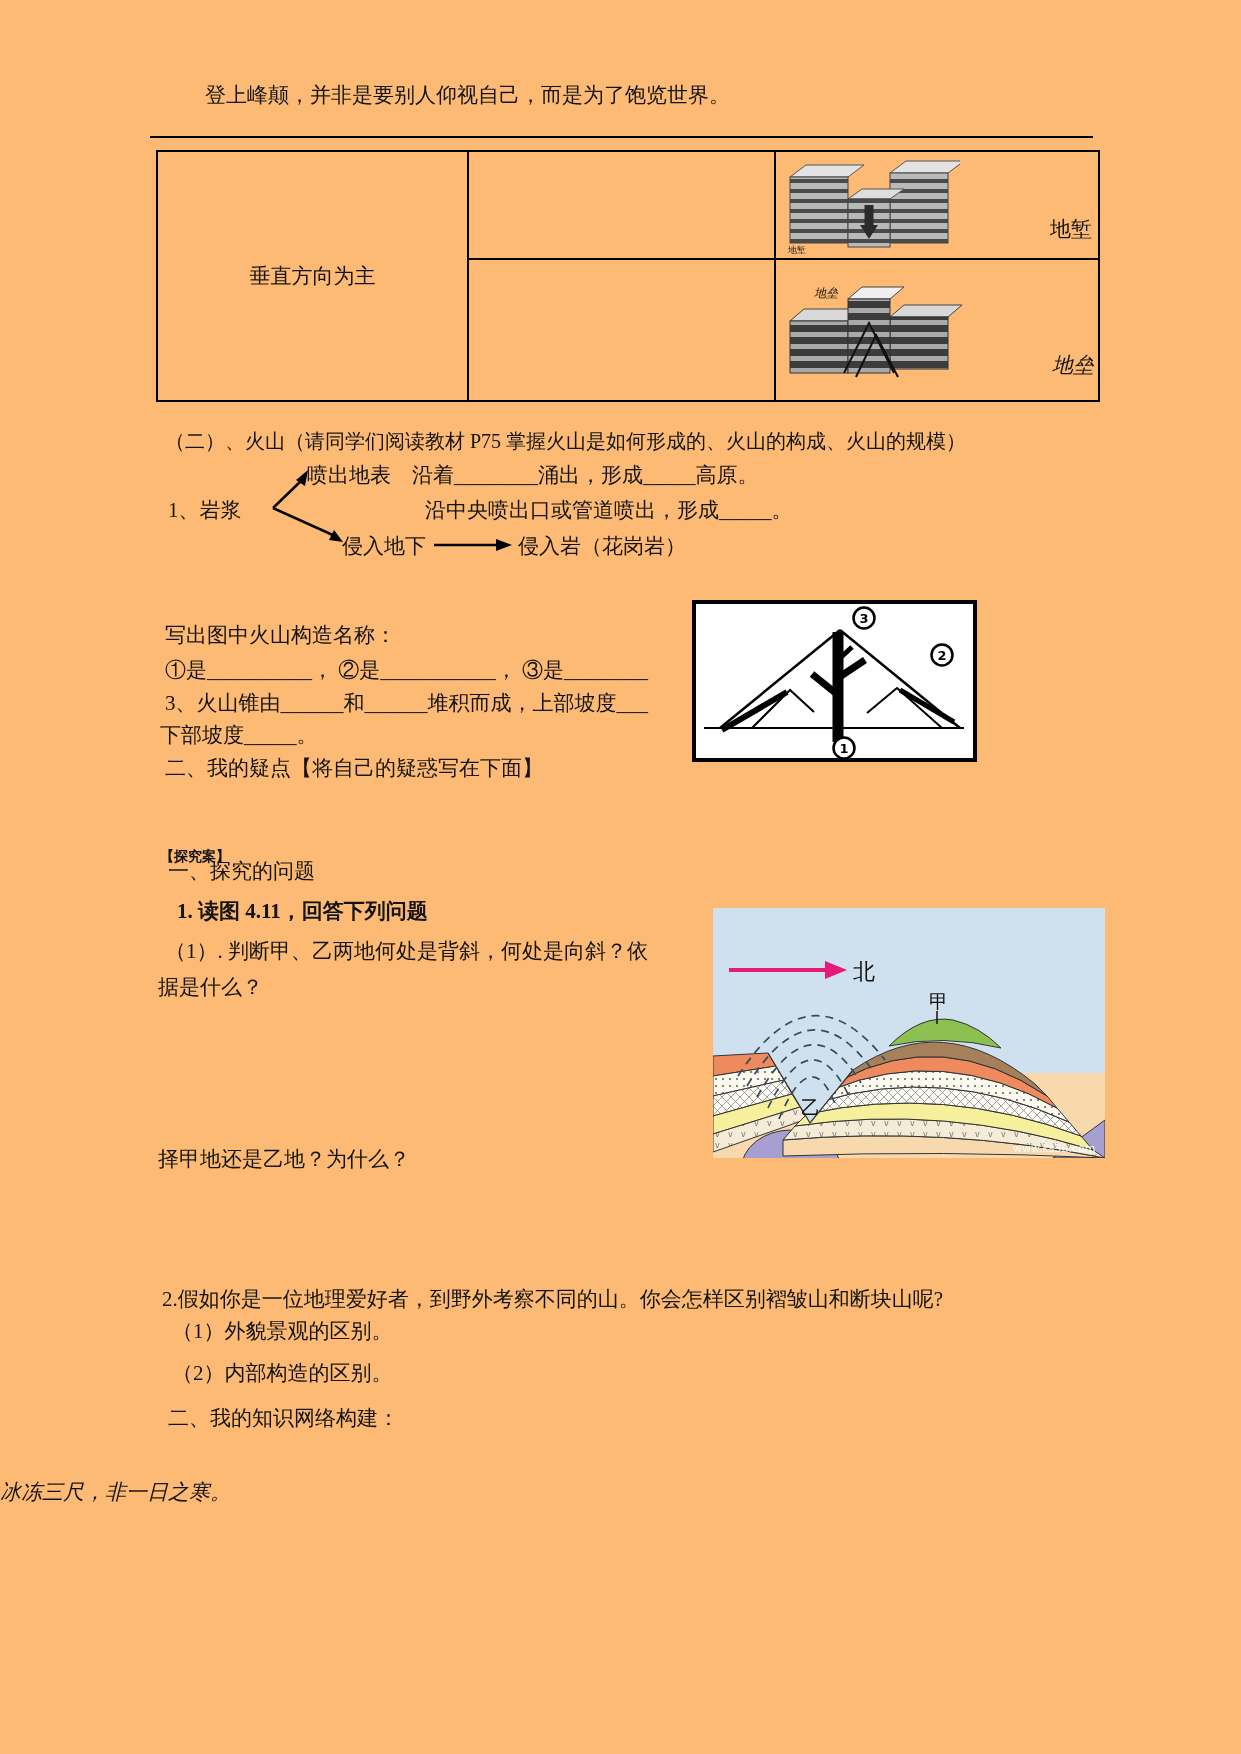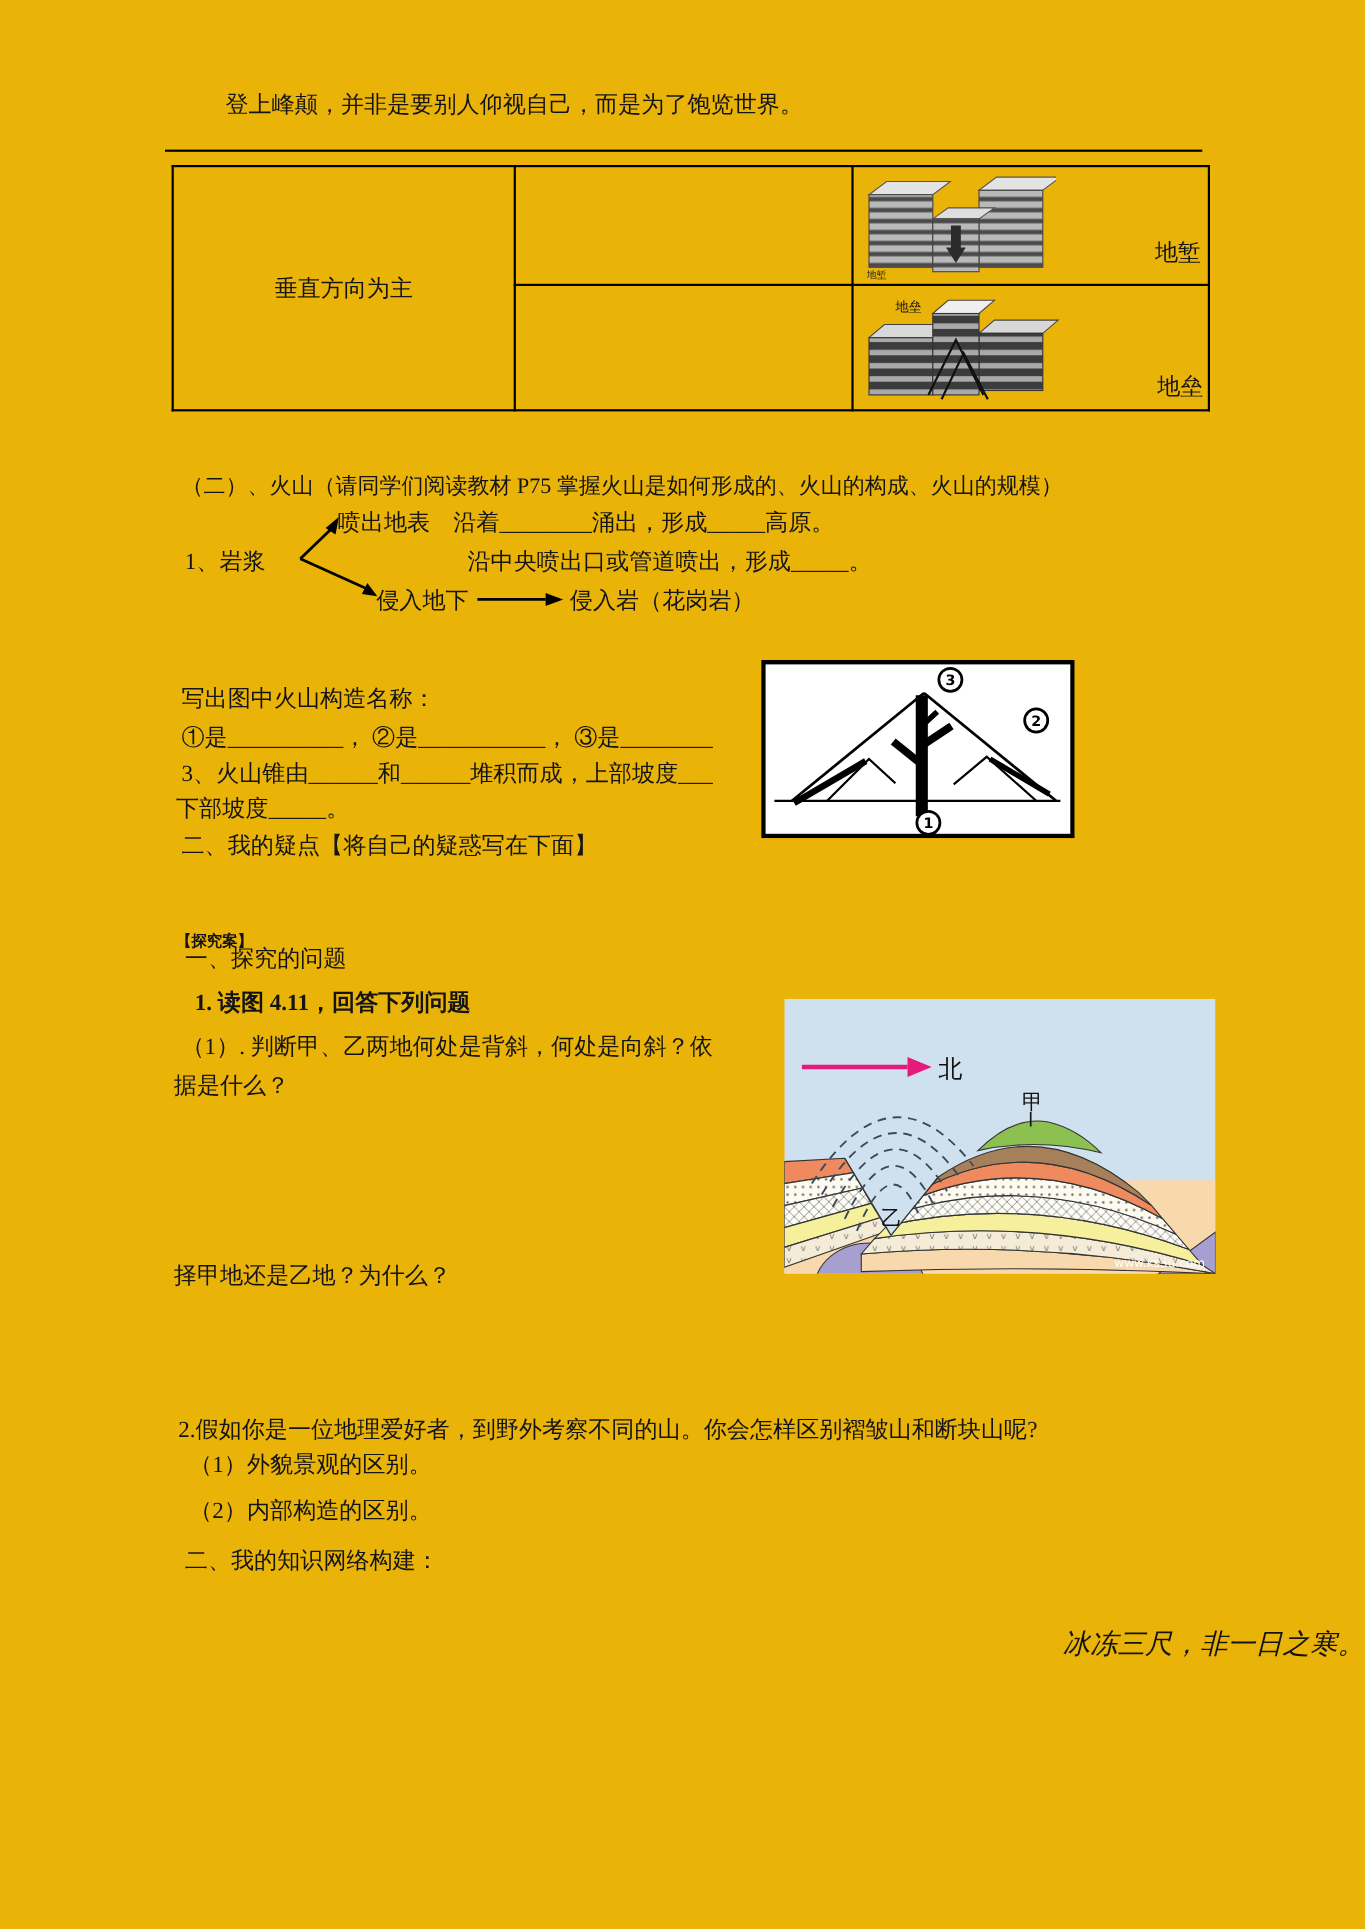--- a/index.html
+++ b/index.html
@@ -1,33 +1,33 @@
 <!DOCTYPE html>
 <html><head>
 <meta charset="utf-8">
 <style>
   html,body{margin:0;padding:0;background:#e8e8e8;}
   .page{
-    position:relative;width:1241px;height:1754px;background:#eab308;
+    position:relative;width:1241px;height:1754px;background:#fdba74;
     margin:0 auto;overflow:hidden;
     font-family:"Liberation Serif","DejaVu Serif",serif;color:#141414;
   }
   .abs{position:absolute;white-space:nowrap;}
   .t{font-size:21px;line-height:1.25;}
   .small{font-size:20px;}
   .bold{font-weight:bold;}
   .rule{position:absolute;background:#000;height:2px;}
   table.grid{position:absolute;border-collapse:collapse;table-layout:fixed;}
   table.grid td{border:2px solid #000;padding:0;vertical-align:middle;}
   .cell-center{text-align:center;font-size:21px;}
   .imgcell{position:relative;height:100%;}
   .caption{position:absolute;right:6px;bottom:14px;font-size:21px;}
   .cap2{position:absolute;right:4px;bottom:6px;font-size:21px;}
-  .footer{position:absolute;left:0;width:100%;text-align:right;
-          font-style:italic;font-size:25px;}
+  .footer{position:absolute;left:0;width:100%;text-align:left;
+          font-style:italic;font-size:21px;}
 </style>
 </head>
 <body>
 
 <div class="page">
 
   <div class="abs t" style="left:205px;top:82px;">登上峰颠，并非是要别人仰视自己，而是为了饱览世界。</div>
   <div class="rule" style="left:150px;top:136px;width:943px;"></div>
 
   <table class="grid" style="left:156px;top:150px;width:936px;height:222px;">
@@ -54,21 +54,21 @@
             <polygon points="66,44 80,34 122,34 108,44" fill="#dedede" stroke="#555" stroke-width="1"></polygon>
             <rect x="66" y="44" width="42" height="48" fill="url(#gr-str)" stroke="#444" stroke-width="1"></rect>
             <line x1="87" y1="50" x2="87" y2="72" stroke="#2b2b2b" stroke-width="9"></line>
             <polygon points="78,70 96,70 87,84" fill="#2b2b2b"></polygon>
             <text x="6" y="98" font-size="9" fill="#222">地堑</text>
           </svg>
           <span class="caption">地堑</span>
         </div>
       </td>
     </tr>
-    <tr style="height:114px;">
+    <tr style="height:142px;font-style:italic;">
       <td></td>
       <td>
         <div class="imgcell" style="height:110px;">
 
           <svg width="180" height="106" viewBox="0 0 180 106" style="position:absolute;left:10px;top:2px;">
             <defs>
               <pattern id="ho-str" width="70" height="12" patternUnits="userSpaceOnUse">
                 <rect width="70" height="12" fill="#3c3c3c"></rect>
                 <rect y="7" width="70" height="5" fill="#a9a9a9"></rect>
               </pattern>

